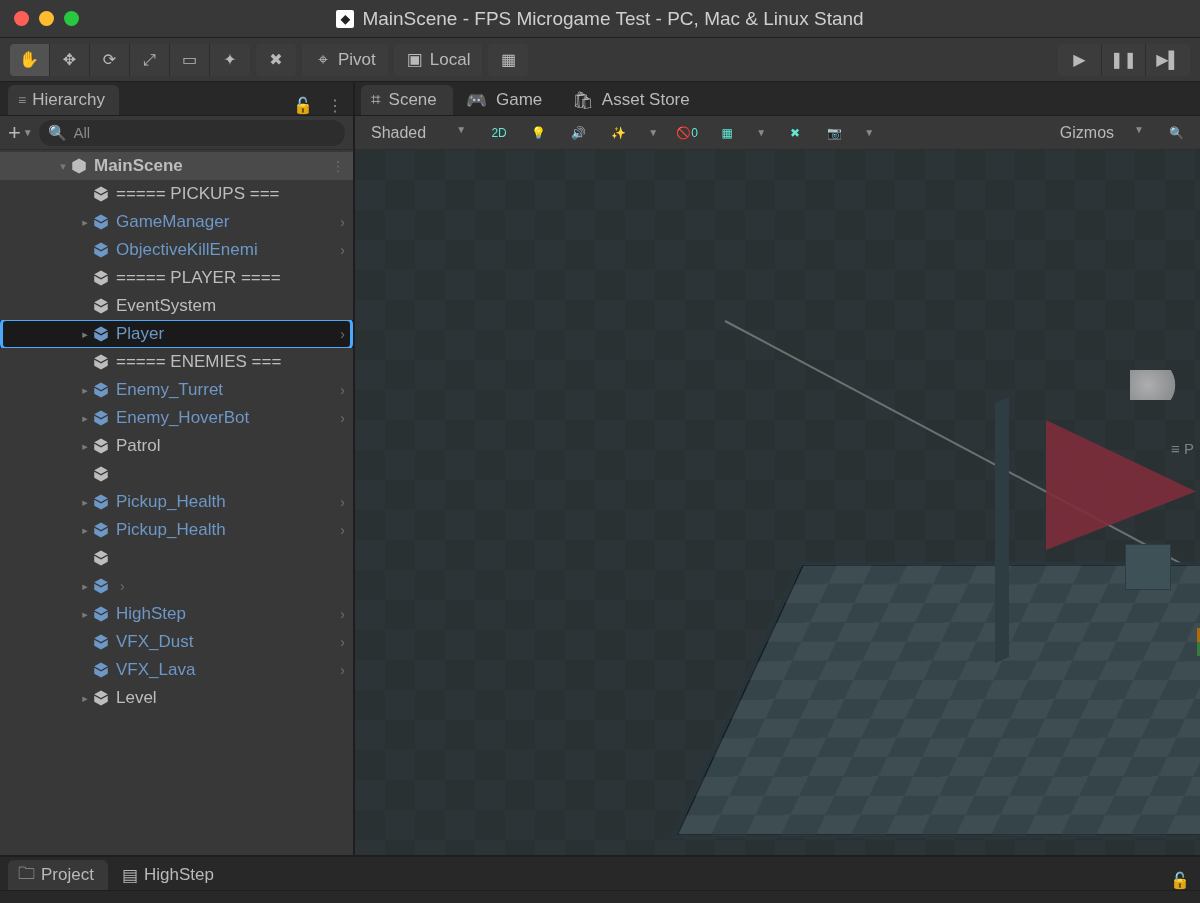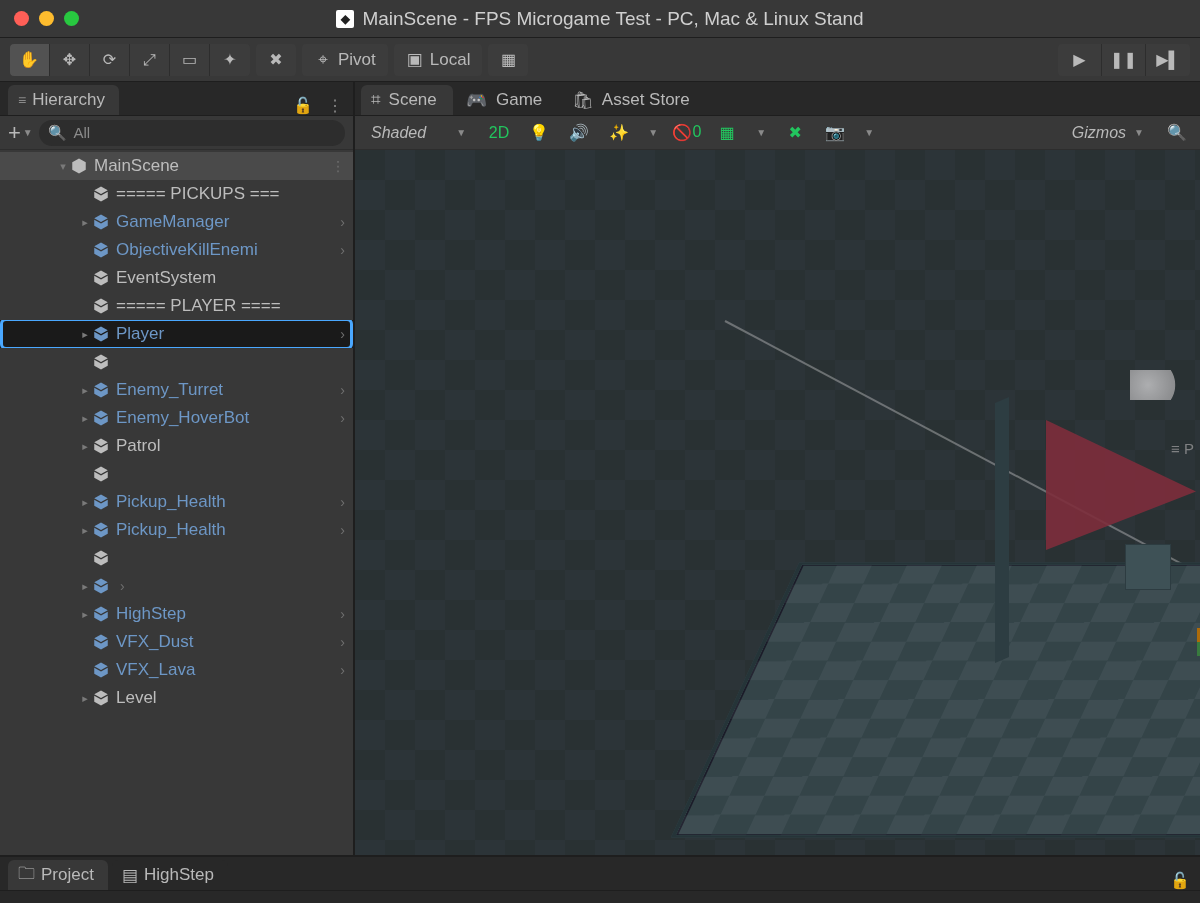--- a/index.html
+++ b/index.html
@@ -168,23 +168,23 @@
     color:#b9b9b9; font-size:17px;
     background:#282828;
   }
   .scene-tab.active { background:#383838; border-radius:6px 6px 0 0; }
   .scene-toolbar {
     height:34px; display:flex; align-items:center;
     padding:0 8px; gap:10px;
     border-bottom:1px solid #2d2d2d;
     color:#b9b9b9; font-size:16px;
   }
-  .dropdown { display:flex; align-items:center; gap:30px; padding:0 8px;font-style:italic; }
+  .dropdown { display:flex; gap:30px; padding:0 8px; }
   .dropdown .caret { color:#8a8a8a; font-size:10px; }
-  .mini { width:30px; display:flex; justify-content:center; color:#22c55e; font-size:16px;}
+  .mini { width:30px; display:flex; justify-content:center; color:#5eead4; font-size:12px;}
   .mini.caret-after { width:18px; color:#8a8a8a; font-size:10px;}
   .gizmos { margin-left:auto; display:flex; align-items:center; gap:10px;}
 
   .viewport {
     flex:1; position:relative; overflow:hidden;
     background:
       repeating-conic-gradient(#3a4448 0 25%, #35403f 0 50%) 0 0/60px 60px,
       linear-gradient(#334142,#2d3a3a);
   }
   .dim-overlay { position:absolute; inset:0; background:rgba(20,24,28,0.35); }
@@ -322,21 +322,21 @@
     </div>
 
     <div class="tree" id="tree">
       <div class="tree-row scene scene-row-indent">
         <span class="expand">▾</span>
         <span class="cube">
           <svg viewBox="0 0 24 24">
               <path fill="#bdbdbd" d="M12 2l9 5v10l-9 5-9-5V7z"></path>
             </svg>
         </span>
-        <span class="lbl" style="font-weight:400">MainScene</span>
+        <span class="lbl" style="font-weight:700">MainScene</span>
         <span class="chev">⋮</span>
       </div>
 
     <div class="tree-row indent-2">
           <span class="expand"></span>
           <span class="cube">
             <svg viewBox="0 0 24 24">
               <path fill="#bdbdbd" d="M12 2l9 5-9 5-9-5 9-5zm-9 7l9 5v8l-9-5V9zm18 0v8l-9 5v-8l9-5z"></path>
             </svg>
           </span>
@@ -362,49 +362,50 @@
           <span class="lbl">ObjectiveKillEnemi</span>
           <span class="chev">›</span>
         </div>
         <div class="tree-row indent-2">
           <span class="expand"></span>
           <span class="cube">
             <svg viewBox="0 0 24 24">
               <path fill="#bdbdbd" d="M12 2l9 5-9 5-9-5 9-5zm-9 7l9 5v8l-9-5V9zm18 0v8l-9 5v-8l9-5z"></path>
             </svg>
           </span>
+          <span class="lbl">===== PLAYER ====</span>
+        </div>
+        <div class="tree-row indent-2">
+          <span class="expand"></span>
+          <span class="cube">
+            <svg viewBox="0 0 24 24">
+              <path fill="#bdbdbd" d="M12 2l9 5-9 5-9-5 9-5zm-9 7l9 5v8l-9-5V9zm18 0v8l-9 5v-8l9-5z"></path>
+            </svg>
+          </span>
           <span class="lbl">EventSystem</span>
         </div>
+        <div class="tree-row indent-2 prefab selected">
+          <span class="expand">▸</span>
+          <span class="cube">
+            <svg viewBox="0 0 24 24">
+              <path fill="#bdbdbd" d="M12 2l9 5-9 5-9-5 9-5zm-9 7l9 5v8l-9-5V9zm18 0v8l-9 5v-8l9-5z"></path>
+            </svg>
+          </span>
+          <span class="lbl">Player</span>
+          <span class="chev">›</span>
+          <div class="select-outline"></div>
+        </div>
         <div class="tree-row indent-2">
           <span class="expand"></span>
           <span class="cube">
             <svg viewBox="0 0 24 24">
               <path fill="#bdbdbd" d="M12 2l9 5-9 5-9-5 9-5zm-9 7l9 5v8l-9-5V9zm18 0v8l-9 5v-8l9-5z"></path>
             </svg>
           </span>
-          <span class="lbl">===== PLAYER ====</span>
-        </div>
-        <div class="tree-row indent-2 prefab selected">
-          <span class="expand">▸</span>
-          <span class="cube">
-            <svg viewBox="0 0 24 24">
-              <path fill="#bdbdbd" d="M12 2l9 5-9 5-9-5 9-5zm-9 7l9 5v8l-9-5V9zm18 0v8l-9 5v-8l9-5z"></path>
-            </svg>
-          </span>
-          <span class="lbl">Player</span>
-          <span class="chev">›</span>
-          <div class="select-outline"></div>
-        </div>
-        <div class="tree-row indent-2">
-          <span class="expand"></span>
-          <span class="cube">
-            <svg viewBox="0 0 24 24">
-              <path fill="#bdbdbd" d="M12 2l9 5-9 5-9-5 9-5zm-9 7l9 5v8l-9-5V9zm18 0v8l-9 5v-8l9-5z"></path>
-            </svg>
-          </span>
+          <span class="lbl">===== ENEMIES ===</span>
         </div>
         <div class="tree-row indent-2 prefab">
           <span class="expand">▸</span>
           <span class="cube">
             <svg viewBox="0 0 24 24">
               <path fill="#bdbdbd" d="M12 2l9 5-9 5-9-5 9-5zm-9 7l9 5v8l-9-5V9zm18 0v8l-9 5v-8l9-5z"></path>
             </svg>
           </span>
           <span class="lbl">Enemy_Turret</span>
           <span class="chev">›</span>
@@ -557,21 +558,21 @@
         </div>
       <div class="mini caret-after">▼</div>
       <div class="mini">
           <span>✖</span>
         </div>
       <div class="mini">
           <span>📷</span>
         </div>
       <div class="mini caret-after">▼</div>
       <div class="gizmos">
-        <div class="dropdown" style="gap:8px">
+        <div class="dropdown" style="gap:20px">
           <span>Gizmos</span>
           <span class="caret">▼</span>
         </div>
         <div class="mini">
             <span>🔍</span>
           </div>
       </div>
     </div>
 
     <div class="viewport">

